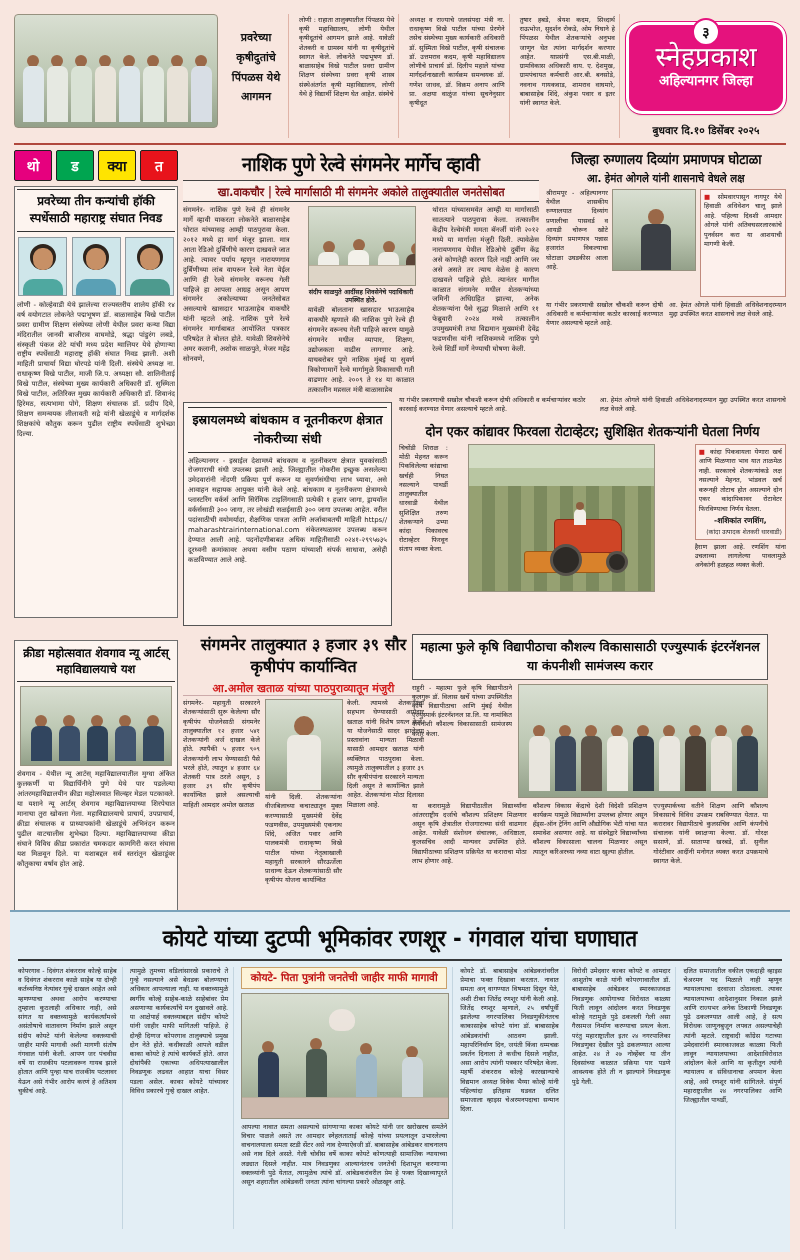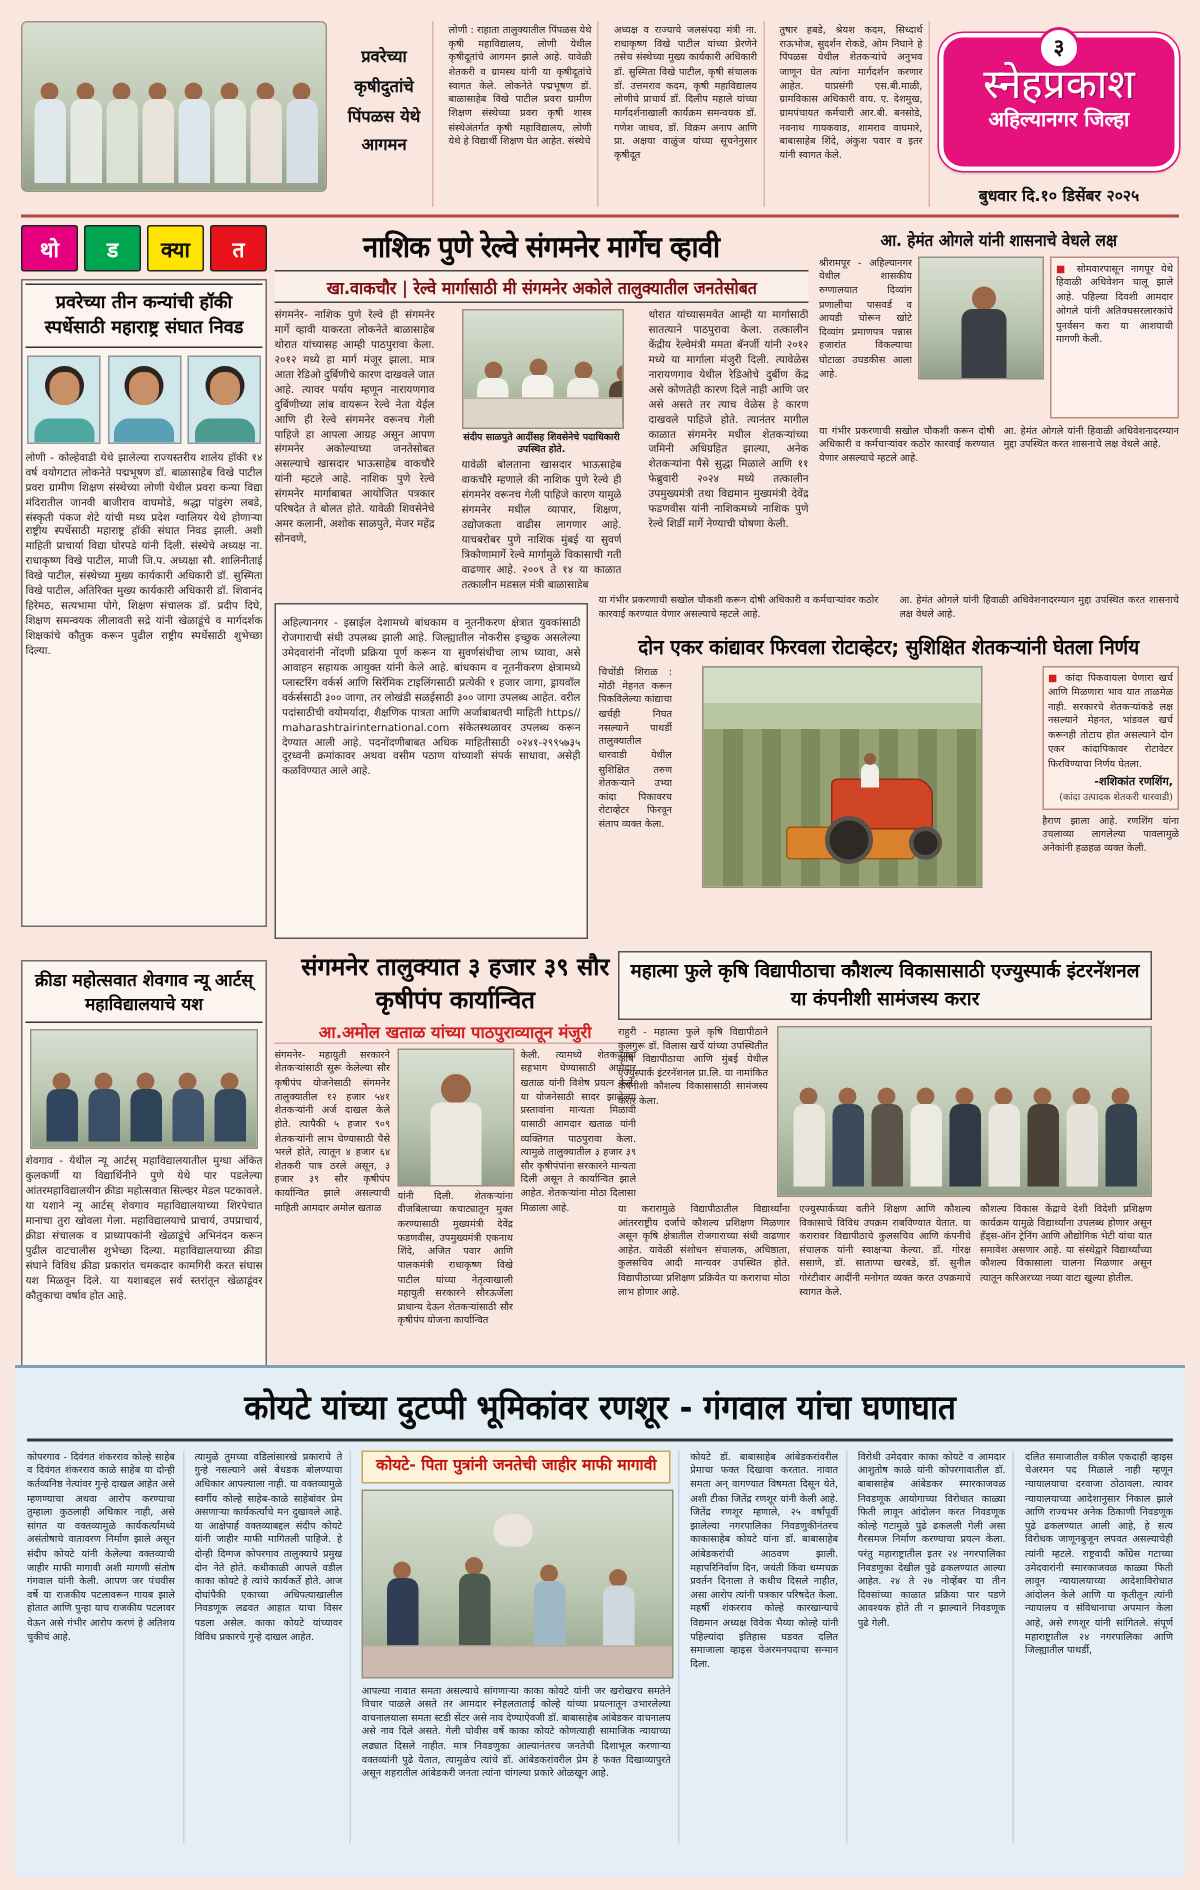--- a/index.html
+++ b/index.html
@@ -80,21 +80,21 @@
   .art-onion{position:absolute;left:399px;top:396px;width:387px;height:232px}
   .tailrow{display:flex;gap:14px;height:25px}
   .tailrow>div{flex:1}
   .art-onion .hl{font-size:13.5px;margin-top:1px}
   .orow{display:flex;gap:20px;margin-top:4px}
   .o-col1{width:52px}
   .o-photo{width:196px;height:146px}
   .o-mid{flex:1}
   .o-q{width:97px}
   .qbox{border:1px solid #c08a7d;background:#fdeee8;padding:3px;font-size:6.5px;line-height:1.45;text-align:justify}
-  .qby{font-weight:bold;font-size:7.5px;text-align:right;margin-top:2px;color:#111}
+  .qby{font-weight:bold;font-size:7.5px;text-align:center;margin-top:2px;color:#111}
   .qrole{font-size:6.3px;text-align:right;color:#333}
   
   .art-solar{position:absolute;left:183px;top:634px;width:241px;height:271px}
   .art-solar .hl{font-size:16px;line-height:1.35}
   .art-solar .sub{color:#d21f1f;font-weight:bold;font-size:11px;text-align:center;margin:3px 0;border-bottom:1px solid #caa}
   .srow{display:flex;gap:5px}
   .srow>div{flex:1;min-width:0}
   .s-photo{width:76px;height:90px;margin:0 auto 2px}
   
   .art-mou{position:absolute;left:412px;top:634px;width:356px;height:271px}
@@ -254,20 +254,21 @@
           <span class="tbl"></span>
         </div>
         <div class="pcap">संदीप साळपुते आदींसह शिवसेनेचे पदाधिकारी उपस्थित होते.</div>
         <div class="t7" style="height:86px">यावेळी बोलताना खासदार भाऊसाहेब वाकचौरे म्हणाले की नाशिक पुणे रेल्वे ही संगमनेर वरूनच गेली पाहिजे कारण यामुळे संगमनेर मधील व्यापार, शिक्षण, उद्योजकता वाढीस लागणार आहे. याचबरोबर पुणे नाशिक मुंबई या सुवर्ण त्रिकोणामार्गे रेल्वे मार्गामुळे विकासाची गती वाढणार आहे. २००९ ते १४ या काळात तत्कालीन महसूल मंत्री बाळासाहेब</div>
       </div>
       <div class="t7">थोरात यांच्यासमवेत आम्ही या मार्गासाठी सातत्याने पाठपुरावा केला. तत्कालीन केंद्रीय रेल्वेमंत्री ममता बॅनर्जी यांनी २०१२ मध्ये या मार्गाला मंजुरी दिली. त्यावेळेस नारायणगाव येथील रेडिओचे दुर्बीण केंद्र असे कोणतेही कारण दिले नाही आणि जर असे असते तर त्याच वेळेस हे कारण दाखवले पाहिजे होते. त्यानंतर मागील काळात संगमनेर मधील शेतकऱ्यांच्या जमिनी अधिग्रहित झाल्या, अनेक शेतकऱ्यांना पैसे सुद्धा मिळाले आणि ११ फेब्रुवारी २०२४ मध्ये तत्कालीन उपमुख्यमंत्री तथा विद्यमान मुख्यमंत्री देवेंद्र फडणवीस यांनी नाशिकमध्ये नाशिक पुणे रेल्वे शिर्डी मार्गे नेण्याची घोषणा केली.</div>
     </div>
   </section>
 
   <section class="art-hospital">
+    <div class="art-h nowrap hl"><span class="squeeze">जिल्हा रुग्णालय दिव्यांग प्रमाणपत्र घोटाळा</span></div>
     <div class="sub nowrap"><span class="squeeze">आ. हेमंत ओगले यांनी शासनाचे वेधले लक्ष</span></div>
     <div class="hrow" style="height:108px">
       <div class="h-col1 t65">श्रीरामपूर - अहिल्यानगर येथील शासकीय रुग्णालयात दिव्यांग प्रणालीचा पासवर्ड व आयडी चोरून खोटे दिव्यांग प्रमाणपत्र पन्नास हजारांत विकल्याचा घोटाळा उघडकीस आला आहे.</div>
       <div class="photo h-photo">
         <span class="fig" style="left:26px;width:34px;height:72%;--s:#3b3f45">
             <i style="width:16px;height:16px"></i>
             <b style="width:30px"></b>
           </span>
       </div>
       <div class="hibox">
@@ -276,20 +277,21 @@
       </div>
     </div>
     <div class="hrow2" style="height:92px">
       <div class="t65">या गंभीर प्रकरणाची सखोल चौकशी करून दोषी अधिकारी व कर्मचाऱ्यांवर कठोर कारवाई करण्यात येणार असल्याचे म्हटले आहे.</div>
       <div class="t65">आ. हेमंत ओगले यांनी हिवाळी अधिवेशनादरम्यान मुद्दा उपस्थित करत शासनाचे लक्ष वेधले आहे.</div>
     </div>
   </section>
 
   <section class="art-israel">
     <div class="isr-box">
+      <div class="art-h hl">इस्रायलमध्ये बांधकाम व नूतनीकरण क्षेत्रात नोकरीच्या संधी</div>
       <div class="t7" style="height:158px;margin-top:4px">अहिल्यानगर - इस्राईल देशामध्ये बांधकाम व नूतनीकरण क्षेत्रात युवकांसाठी रोजगाराची संधी उपलब्ध झाली आहे. जिल्ह्यातील नोकरीस इच्छुक असलेल्या उमेदवारांनी नोंदणी प्रक्रिया पूर्ण करून या सुवर्णसंधीचा लाभ घ्यावा, असे आवाहन सहायक आयुक्त यांनी केले आहे. बांधकाम व नूतनीकरण क्षेत्रामध्ये प्लास्टरिंग वर्कर्स आणि सिरॅमिक टाइलिंगसाठी प्रत्येकी १ हजार जागा, ड्रायवॉल वर्कर्ससाठी ३०० जागा, तर लोखंडी सळईसाठी ३०० जागा उपलब्ध आहेत. वरील पदांसाठीची वयोमर्यादा, शैक्षणिक पात्रता आणि अर्जाबाबतची माहिती https// maharashtrairinternational.com संकेतस्थळावर उपलब्ध करून देण्यात आली आहे. पदनोंदणीबाबत अधिक माहितीसाठी ०२४१-२९९५७३५ दूरध्वनी क्रमांकावर अथवा वसीम पठाण यांच्याशी संपर्क साधावा, असेही कळविण्यात आले आहे.</div>
     </div>
   </section>
 
   <section class="art-onion">
     <div class="tailrow">
       <div class="t65">या गंभीर प्रकरणाची सखोल चौकशी करून दोषी अधिकारी व कर्मचाऱ्यांवर कठोर कारवाई करण्यात येणार असल्याचे म्हटले आहे.</div>
       <div class="t65">आ. हेमंत ओगले यांनी हिवाळी अधिवेशनादरम्यान मुद्दा उपस्थित करत शासनाचे लक्ष वेधले आहे.</div>
     </div>
     <div class="art-h nowrap hl"><span class="squeeze">दोन एकर कांद्यावर फिरवला रोटाव्हेटर; सुशिक्षित शेतकऱ्यांनी घेतला निर्णय</span></div>
@@ -373,22 +375,22 @@
             <b></b>
           </span>
         <span class="fig" style="left:216px;--s:#37444f">
             <i></i>
             <b></b>
           </span>
       </div>
     </div>
     <div class="mrow2" style="height:104px">
       <div class="t65">या करारामुळे विद्यापीठातील विद्यार्थ्यांना आंतरराष्ट्रीय दर्जाचे कौशल्य प्रशिक्षण मिळणार असून कृषि क्षेत्रातील रोजगाराच्या संधी वाढणार आहेत. यावेळी संशोधन संचालक, अधिष्ठाता, कुलसचिव आदी मान्यवर उपस्थित होते. विद्यापीठाच्या प्रशिक्षण प्रक्रियेत या कराराचा मोठा लाभ होणार आहे.</div>
+      <div class="t65">कौशल्य विकास केंद्राचे देशी विदेशी प्रशिक्षण कार्यक्रम यामुळे विद्यार्थ्यांना उपलब्ध होणार असून हँड्स-ऑन ट्रेनिंग आणि औद्योगिक भेटी यांचा यात समावेश असणार आहे. या संस्थेद्वारे विद्यार्थ्यांच्या कौशल्य विकासाला चालना मिळणार असून त्यातून करिअरच्या नव्या वाटा खुल्या होतील.</div>
       <div class="t65">एज्युस्पार्कच्या वतीने शिक्षण आणि कौशल्य विकासाचे विविध उपक्रम राबविण्यात येतात. या करारावर विद्यापीठाचे कुलसचिव आणि कंपनीचे संचालक यांनी स्वाक्षऱ्या केल्या. डॉ. गोरक्ष ससाणे, डॉ. साताप्पा खरबडे, डॉ. सुनील गोरंटीवार आदींनी मनोगत व्यक्त करत उपक्रमाचे स्वागत केले.</div>
-      <div class="t65">कौशल्य विकास केंद्राचे देशी विदेशी प्रशिक्षण कार्यक्रम यामुळे विद्यार्थ्यांना उपलब्ध होणार असून हँड्स-ऑन ट्रेनिंग आणि औद्योगिक भेटी यांचा यात समावेश असणार आहे. या संस्थेद्वारे विद्यार्थ्यांच्या कौशल्य विकासाला चालना मिळणार असून त्यातून करिअरच्या नव्या वाटा खुल्या होतील.</div>
     </div>
   </section>
 
   <section class="bottom">
     <div class="art-h nowrap hl"><span class="squeeze">कोयटे यांच्या दुटप्पी भूमिकांवर रणशूर - गंगवाल यांचा घणाघात</span></div>
     <div class="krow">
       <div class="kc t65">कोपरगाव - दिवंगत शंकरराव कोल्हे साहेब व दिवंगत शंकरराव काळे साहेब या दोन्ही कर्तव्यनिष्ठ नेत्यांवर गुन्हे दाखल आहेत असे म्हणण्याचा अथवा आरोप करण्याचा तुम्हाला कुठलाही अधिकार नाही, असे सांगत या वक्तव्यामुळे कार्यकर्त्यांमध्ये असंतोषाचे वातावरण निर्माण झाले असून संदीप कोयटे यांनी केलेल्या वक्तव्याची जाहीर माफी मागावी अशी मागणी संतोष गंगवाल यांनी केली. आपण जर पंचवीस वर्षे या राजकीय पटलावरून गायब झाले होतात आणि पुन्हा याच राजकीय पटलावर येऊन असे गंभीर आरोप करणं हे अतिशय चुकीचं आहे.</div>
       <div class="kc t65">त्यामुळे तुमच्या वडिलांसारखे प्रकाराचे ते गुन्हे नसल्याने असे बेधडक बोलण्याचा अधिकार आपल्याला नाही. या वक्तव्यामुळे स्वर्गीय कोल्हे साहेब-काळे साहेबांवर प्रेम असणाऱ्या कार्यकर्त्यांचे मन दुखावले आहे. या आक्षेपार्ह वक्तव्याबद्दल संदीप कोयटे यांनी जाहीर माफी मागितली पाहिजे. हे दोन्ही दिग्गज कोपरगाव तालुक्याचे प्रमुख दोन नेते होते. कधीकाळी आपले वडील काका कोयटे हे त्यांचे कार्यकर्ते होते. आज दोघांपैकी एकाच्या अधिपत्याखालील निवडणूक लढवत आहात याचा विसर पडला असेल. काका कोयटे यांच्यावर विविध प्रकारचे गुन्हे दाखल आहेत.</div>
       <div class="kmid">
         <div class="ksub">कोयटे- पिता पुत्रांनी जनतेची जाहीर माफी मागावी</div>

